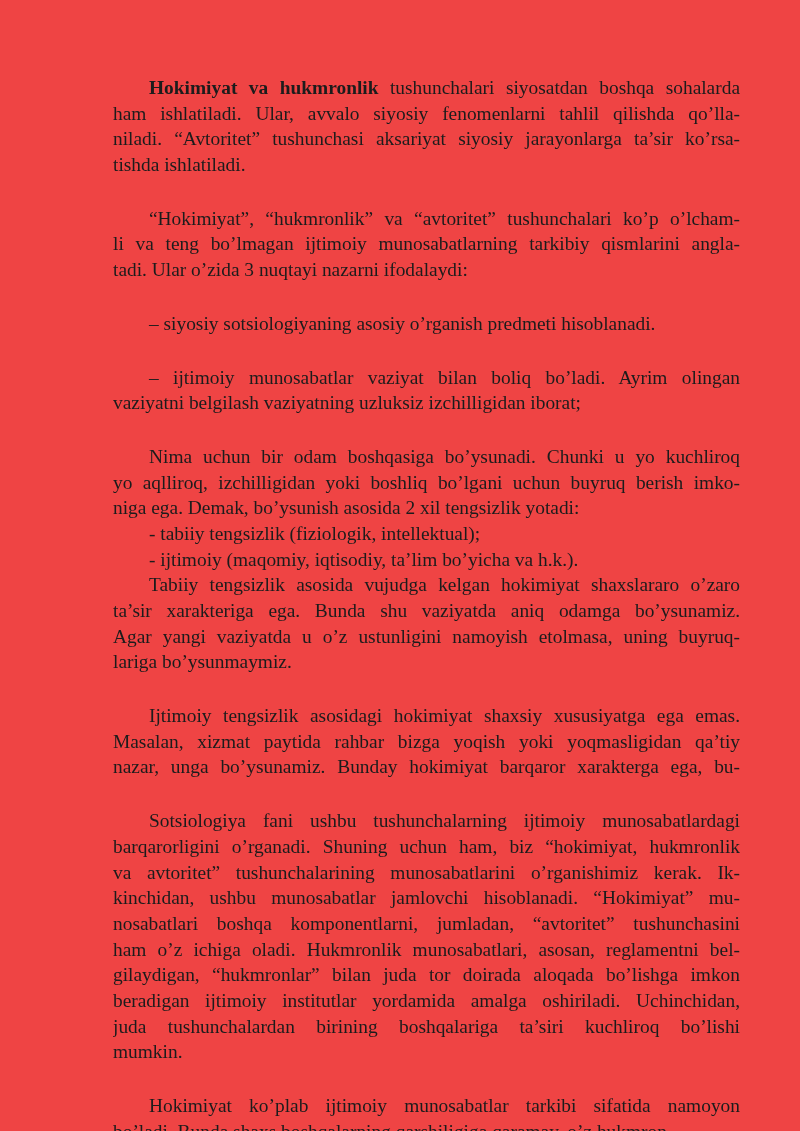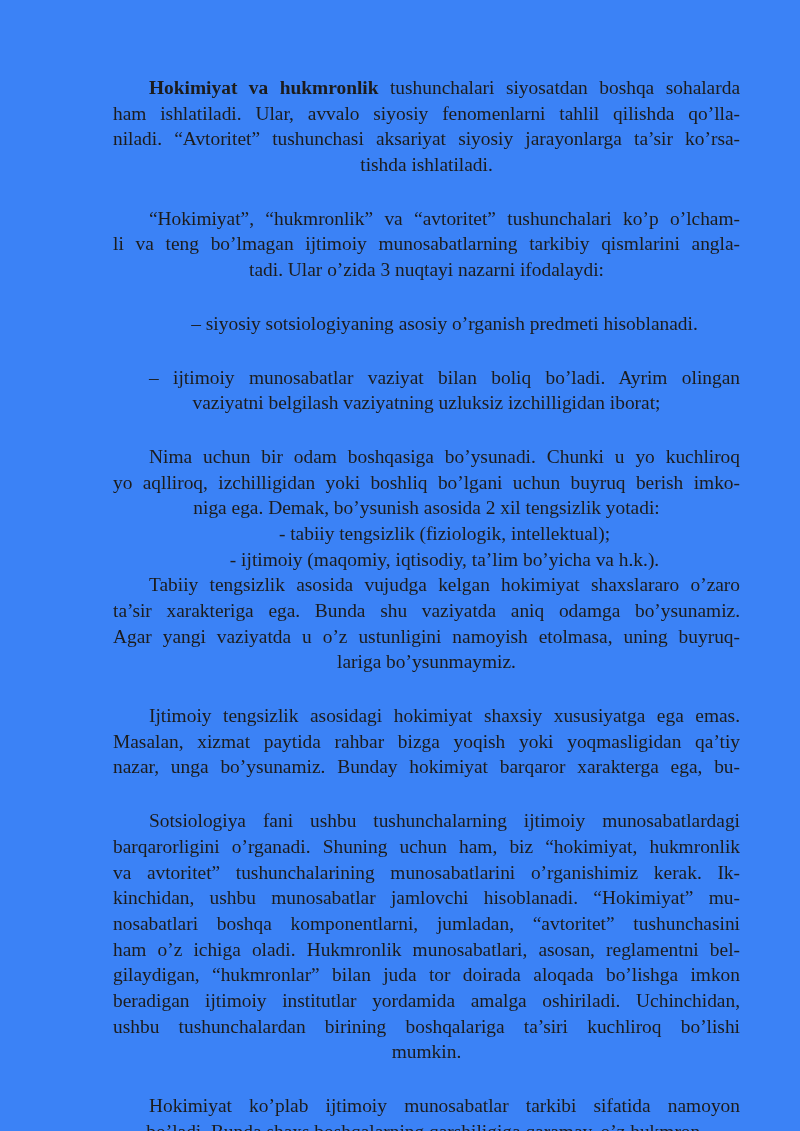--- a/index.html
+++ b/index.html
@@ -4,21 +4,21 @@
 <style>
   html, body {
     margin: 0;
     padding: 0;
     background: #ffffff;
   }
   .page {
     position: relative;
     width: 800px;
     height: 1131px;
-    background: #3b82f6;
+    background: #ef4444;
     overflow: hidden;
     font-family: "Liberation Serif", "DejaVu Serif", serif;
     color: #1c1c1c;
   }
   .text-block {
     position: absolute;
     left: 113px;
     top: 75px;
     width: 627px;
     font-size: 19.4px;
@@ -28,21 +28,21 @@
   .para { margin: 0; }
   .para.gap { margin-top: 28px; }
   .line {
     text-align: justify;
     text-align-last: justify;
     white-space: nowrap;
     overflow: hidden;
     height: 25.7px;
   }
   .line.last {
-    text-align: center;
+    text-align: left;
     text-align-last: auto;
   }
   .line.indent { padding-left: 36px; }
   .line b { font-weight: bold; }
 </style>
 </head>
 <body>
 
 <div class="page">
   <main class="text-block">
@@ -88,21 +88,21 @@
       </div>
       <div class="para gap">
         <div class="line indent">Sotsiologiya fani ushbu tushunchalarning ijtimoiy munosabatlardagi</div>
         <div class="line">barqarorligini o’rganadi. Shuning uchun ham, biz “hokimiyat, hukmronlik</div>
         <div class="line">va avtoritet” tushunchalarining munosabatlarini o’rganishimiz kerak. Ik-</div>
         <div class="line">kinchidan, ushbu munosabatlar jamlovchi hisoblanadi. “Hokimiyat” mu-</div>
         <div class="line">nosabatlari boshqa komponentlarni, jumladan, “avtoritet” tushunchasini</div>
         <div class="line">ham o’z ichiga oladi. Hukmronlik munosabatlari, asosan, reglamentni bel-</div>
         <div class="line">gilaydigan, “hukmronlar” bilan juda tor doirada aloqada bo’lishga imkon</div>
         <div class="line">beradigan ijtimoiy institutlar yordamida amalga oshiriladi. Uchinchidan,</div>
-        <div class="line">ushbu tushunchalardan birining boshqalariga ta’siri kuchliroq bo’lishi</div>
+        <div class="line">juda tushunchalardan birining boshqalariga ta’siri kuchliroq bo’lishi</div>
         <div class="line last">mumkin.</div>
       </div>
       <div class="para gap">
         <div class="line indent">Hokimiyat ko’plab ijtimoiy munosabatlar tarkibi sifatida namoyon</div>
         <div class="line last">bo’ladi. Bunda shaxs boshqalarning qarshiligiga qaramay, o’z hukmron-</div>
       </div>
     </main>
 </div>
 
 </body></html>

